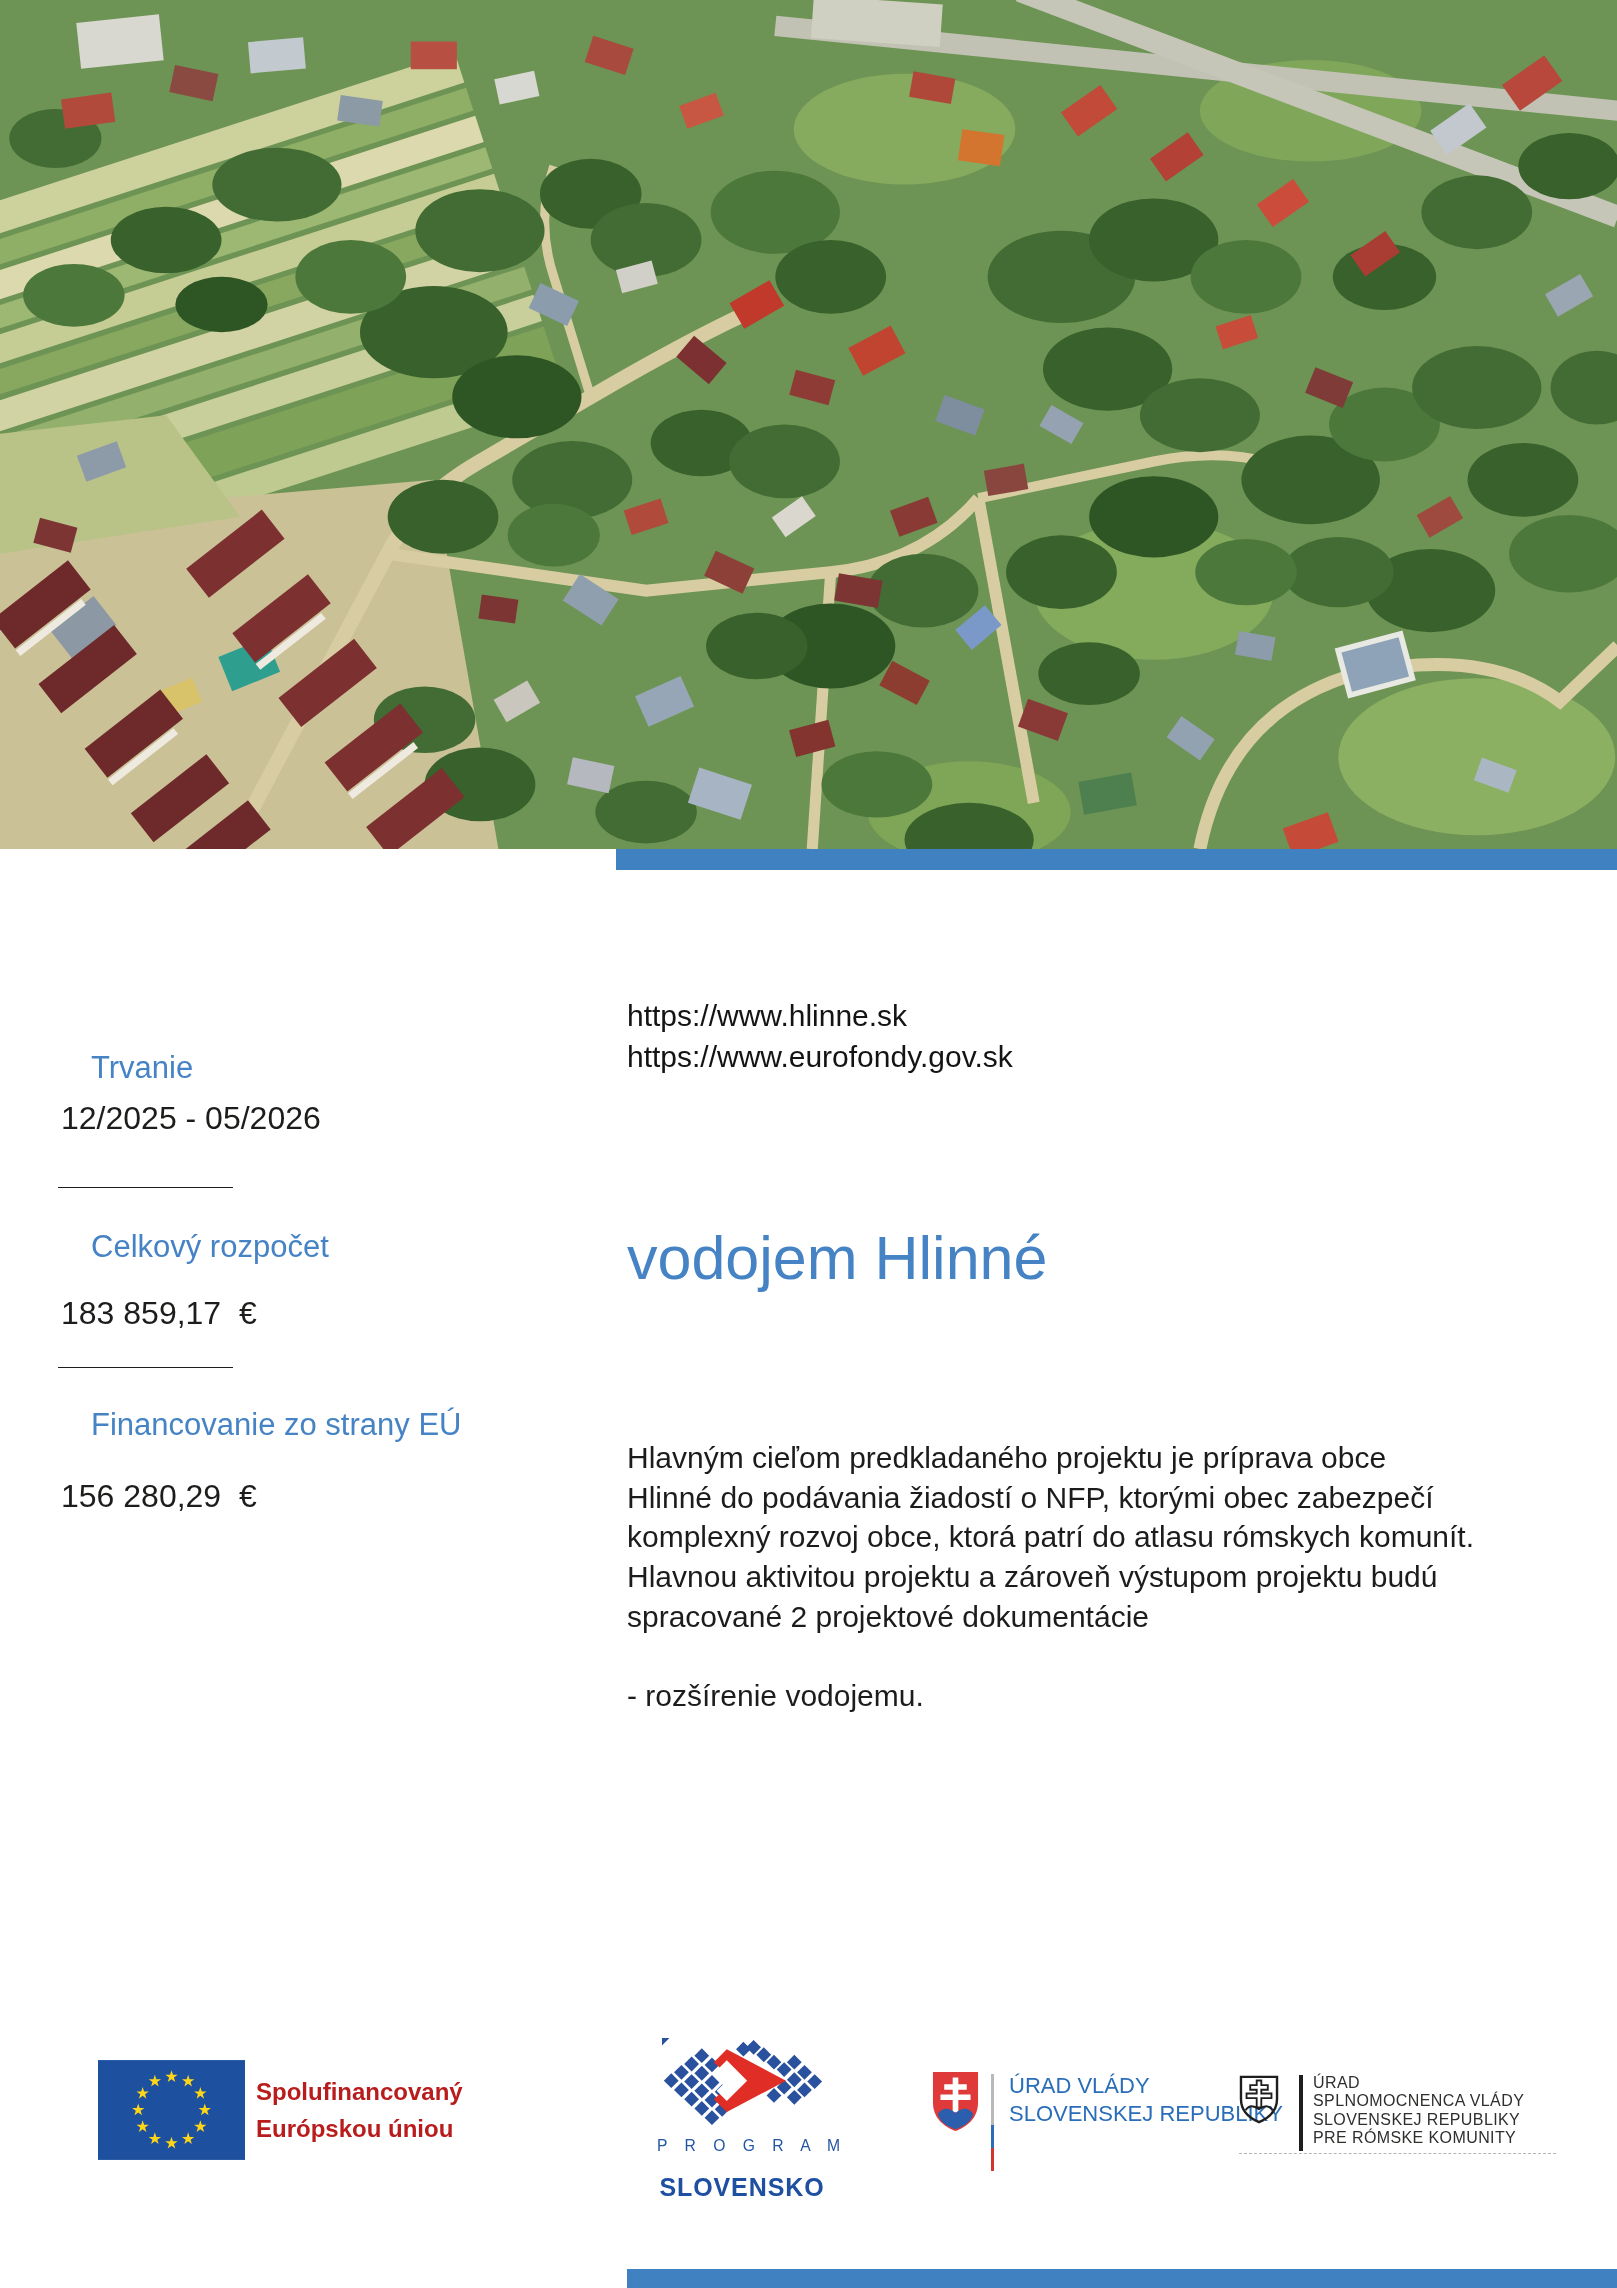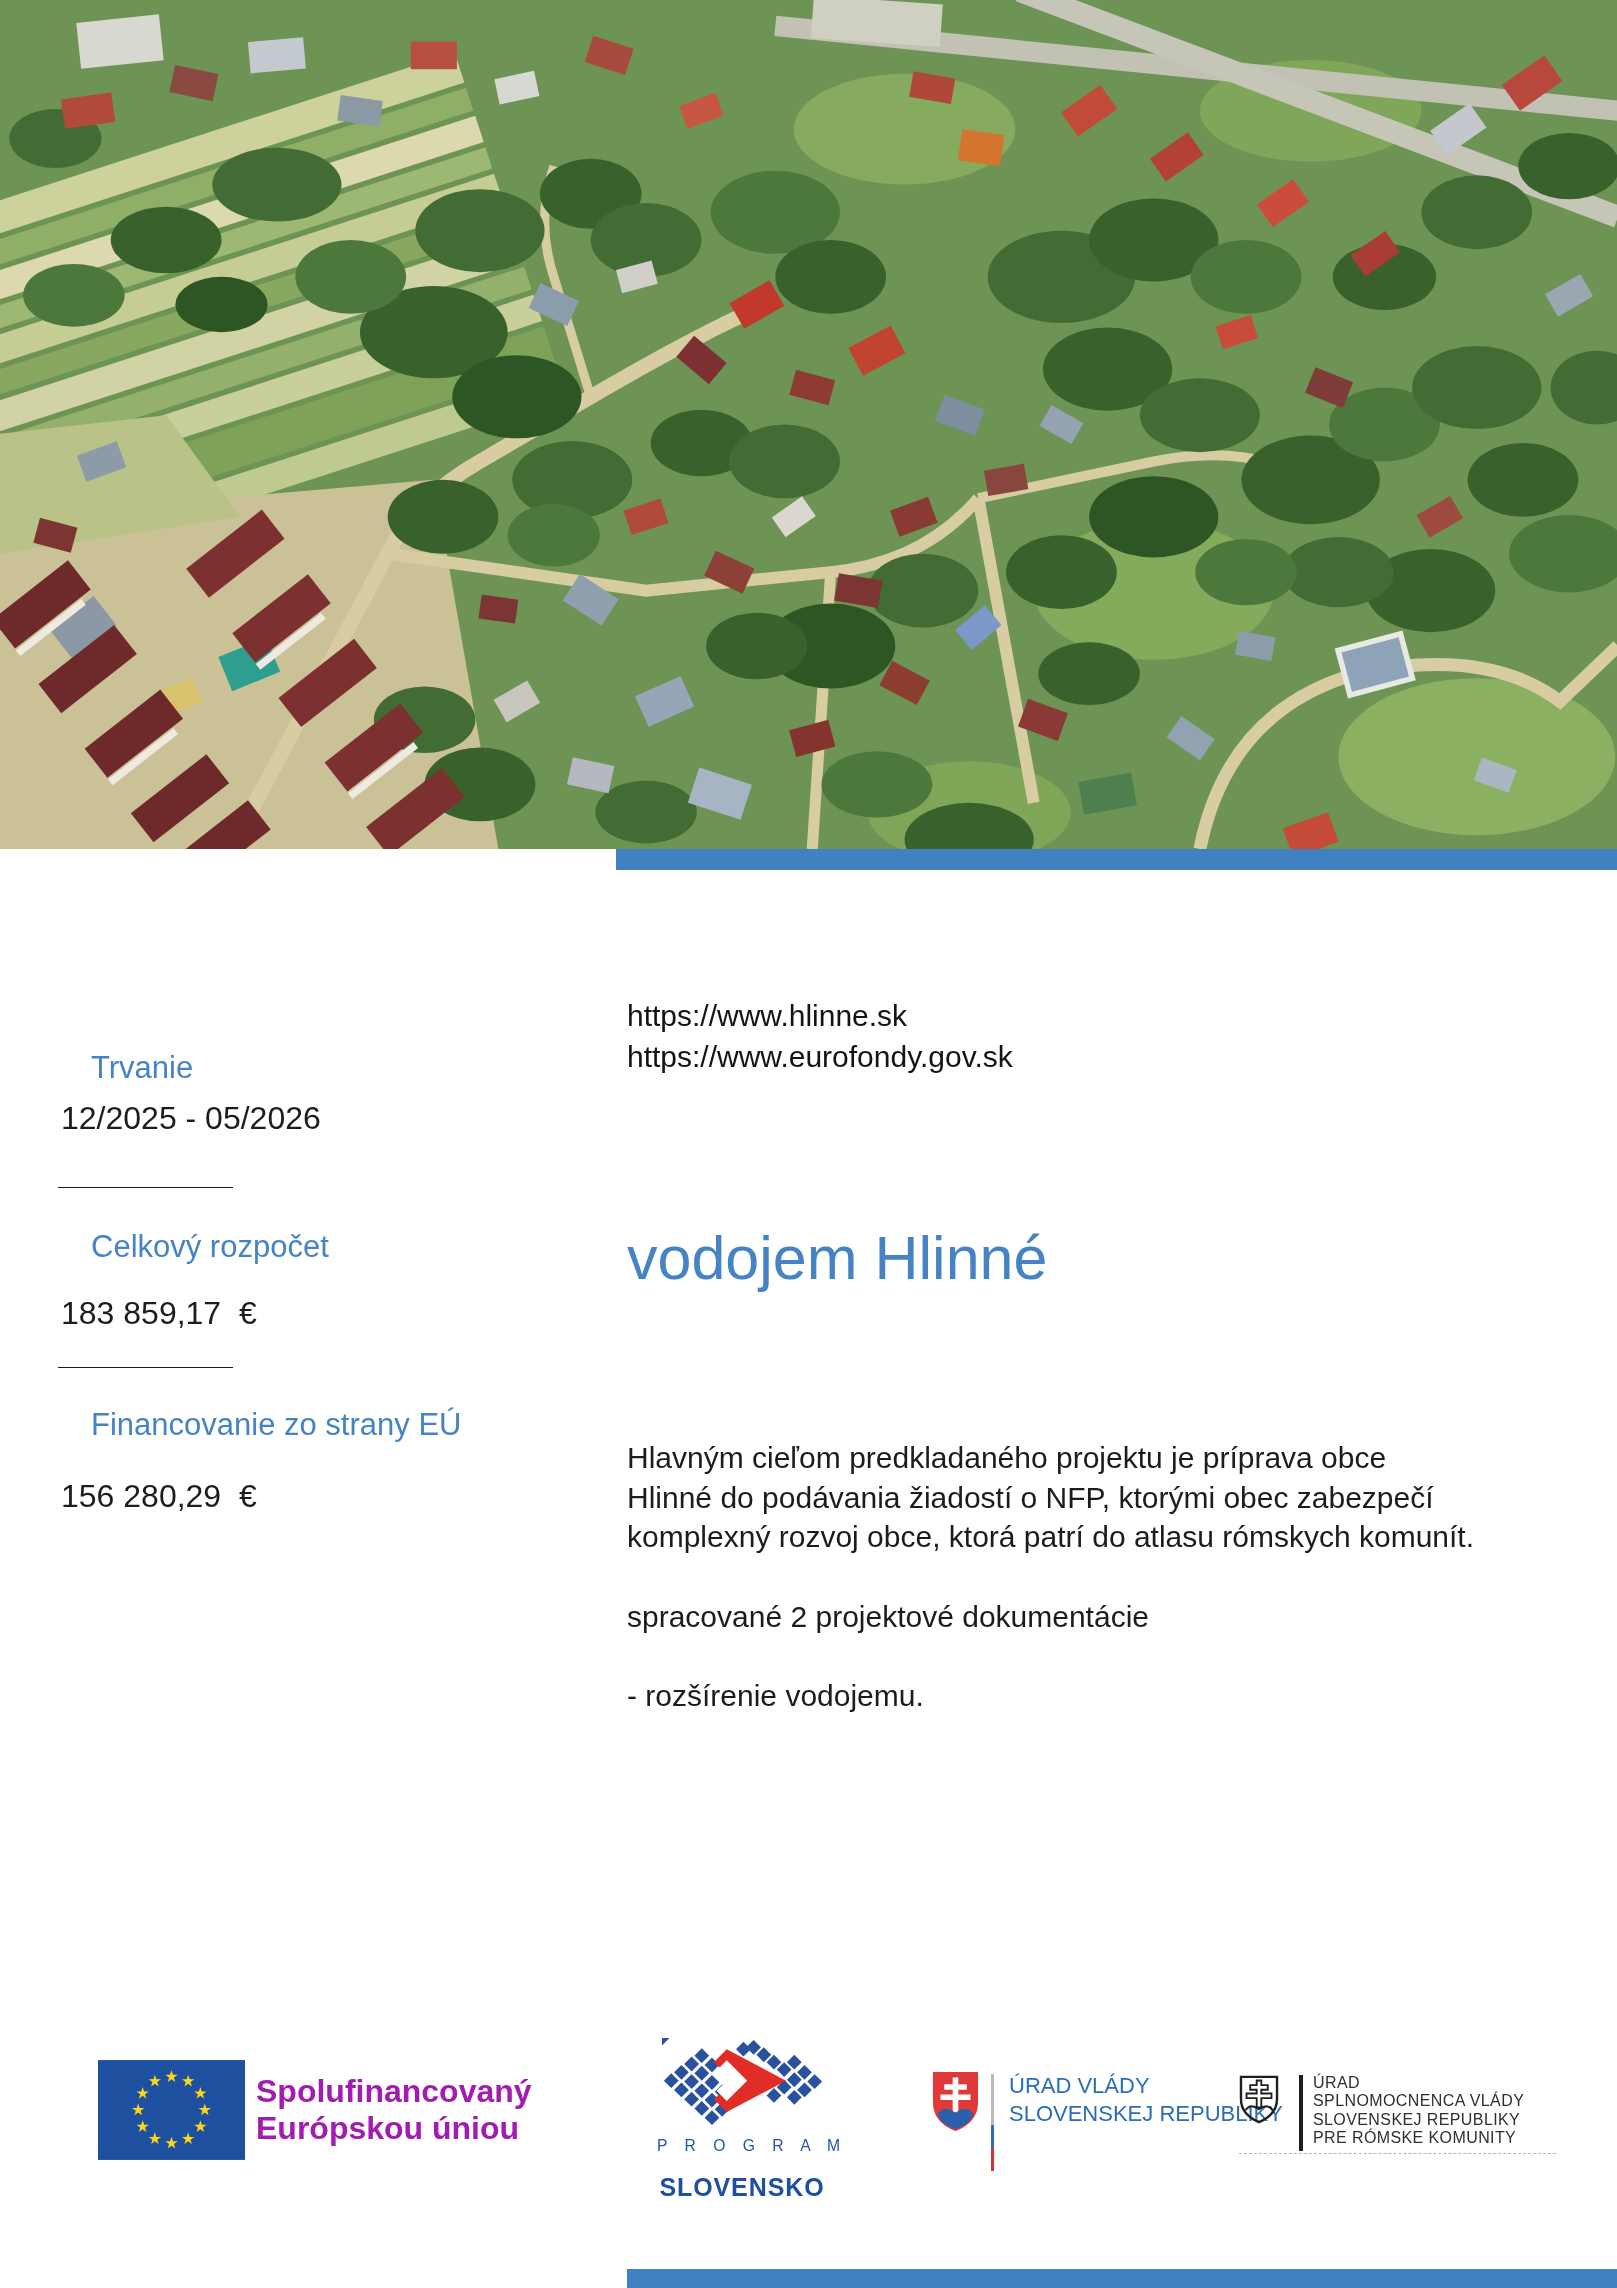--- a/index.html
+++ b/index.html
@@ -10,21 +10,21 @@
   .photo svg{display:block;width:100%;height:100%;}
   .bar{background:#4081c1;}
   .bar-top{left:616px;top:849px;width:1002px;height:21px;}
   .bar-bottom{left:627px;top:2269px;width:991px;height:20px;}
   .side-label{left:59px;font-size:31px;color:#4583c5;white-space:pre;margin-left:32px;}
   .side-value{left:61px;font-size:32px;color:#1d1d1b;white-space:pre;}
   .rule{left:58px;width:175px;border-top:1.8px solid #1d1d1b;height:0;}
   .url{left:627px;font-size:30px;line-height:42px;color:#141414;text-decoration:none;display:block;}
   .title{left:627px;font-size:61px;line-height:71px;color:#4583c5;white-space:pre;}
   .body-line{left:627px;font-size:30px;line-height:40px;color:#1c1c1c;white-space:pre;}
-  .eu-text{left:256px;font-size:32px;line-height:37px;font-weight:bold;color:#a21caf;white-space:pre;}
+  .eu-text{left:256px;font-size:24px;line-height:37px;font-weight:bold;color:#b91c1c;white-space:pre;}
   .ps-wrap{left:657px;top:2038px;width:170px;text-align:center;}
   .ps-program{font-size:15.7px;letter-spacing:6.5px;color:#2456a4;margin-top:7.4px;white-space:pre;}
   .ps-slovensko{font-size:25px;font-weight:bold;letter-spacing:0.9px;color:#1e4fa0;margin-top:18px;white-space:pre;}
   .gov1-line{left:1009px;font-size:22px;color:#2a6db8;white-space:pre;}
   .gov2-line{left:1313px;font-size:16px;letter-spacing:0.4px;color:#2f2f2e;white-space:pre;}
   .sep1{left:991px;top:2074px;width:2.8px;height:97px;}
   .sep1 i{display:block;width:2.8px;}
   .sep2{left:1299px;top:2075px;width:3.7px;height:76px;background:#1e1e1e;}
   .dash-border{left:1239px;top:2153px;width:317px;border-top:1.8px dashed #b5b5b0;height:0;}
 </style>
@@ -224,20 +224,21 @@
   <div class="abs side-value" style="top:1478px">156 280,29  €</div>
 
   <a class="abs url" style="top:995px" href="#">https://www.hlinne.sk</a>
   <a class="abs url" style="top:1036px" href="#">https://www.eurofondy.gov.sk</a>
 
   <div class="abs title" style="top:1223px">vodojem Hlinné</div>
 
   <div class="abs body-line" style="top:1438px">Hlavným cieľom predkladaného projektu je príprava obce</div>
   <div class="abs body-line" style="top:1478px">Hlinné do podávania žiadostí o NFP, ktorými obec zabezpečí</div>
   <div class="abs body-line" style="top:1517px">komplexný rozvoj obce, ktorá patrí do atlasu rómskych komunít.</div>
+  <div class="abs body-line" style="top:1557px">Hlavnou aktivitou projektu a zároveň výstupom projektu budú</div>
   <div class="abs body-line" style="top:1597px">spracované 2 projektové dokumentácie</div>
   <div class="abs body-line" style="top:1676px">- rozšírenie vodojemu.</div>
 
   <div class="abs" style="left:98px;top:2060px;width:147px;height:100px">
     <svg viewBox="0 0 159 108" width="147" height="100" aria-hidden="true">
       <rect width="159" height="108" fill="#1e50a0"></rect>
       <g fill="#ffd617">
         <g id="st">
             <path d="M79.5,11 L81.1,15.9 L86.2,15.9 L82.1,18.9 L83.6,23.7 L79.5,20.7 L75.4,23.7 L76.9,18.9 L72.8,15.9 L77.9,15.9 Z"></path>
           </g>

